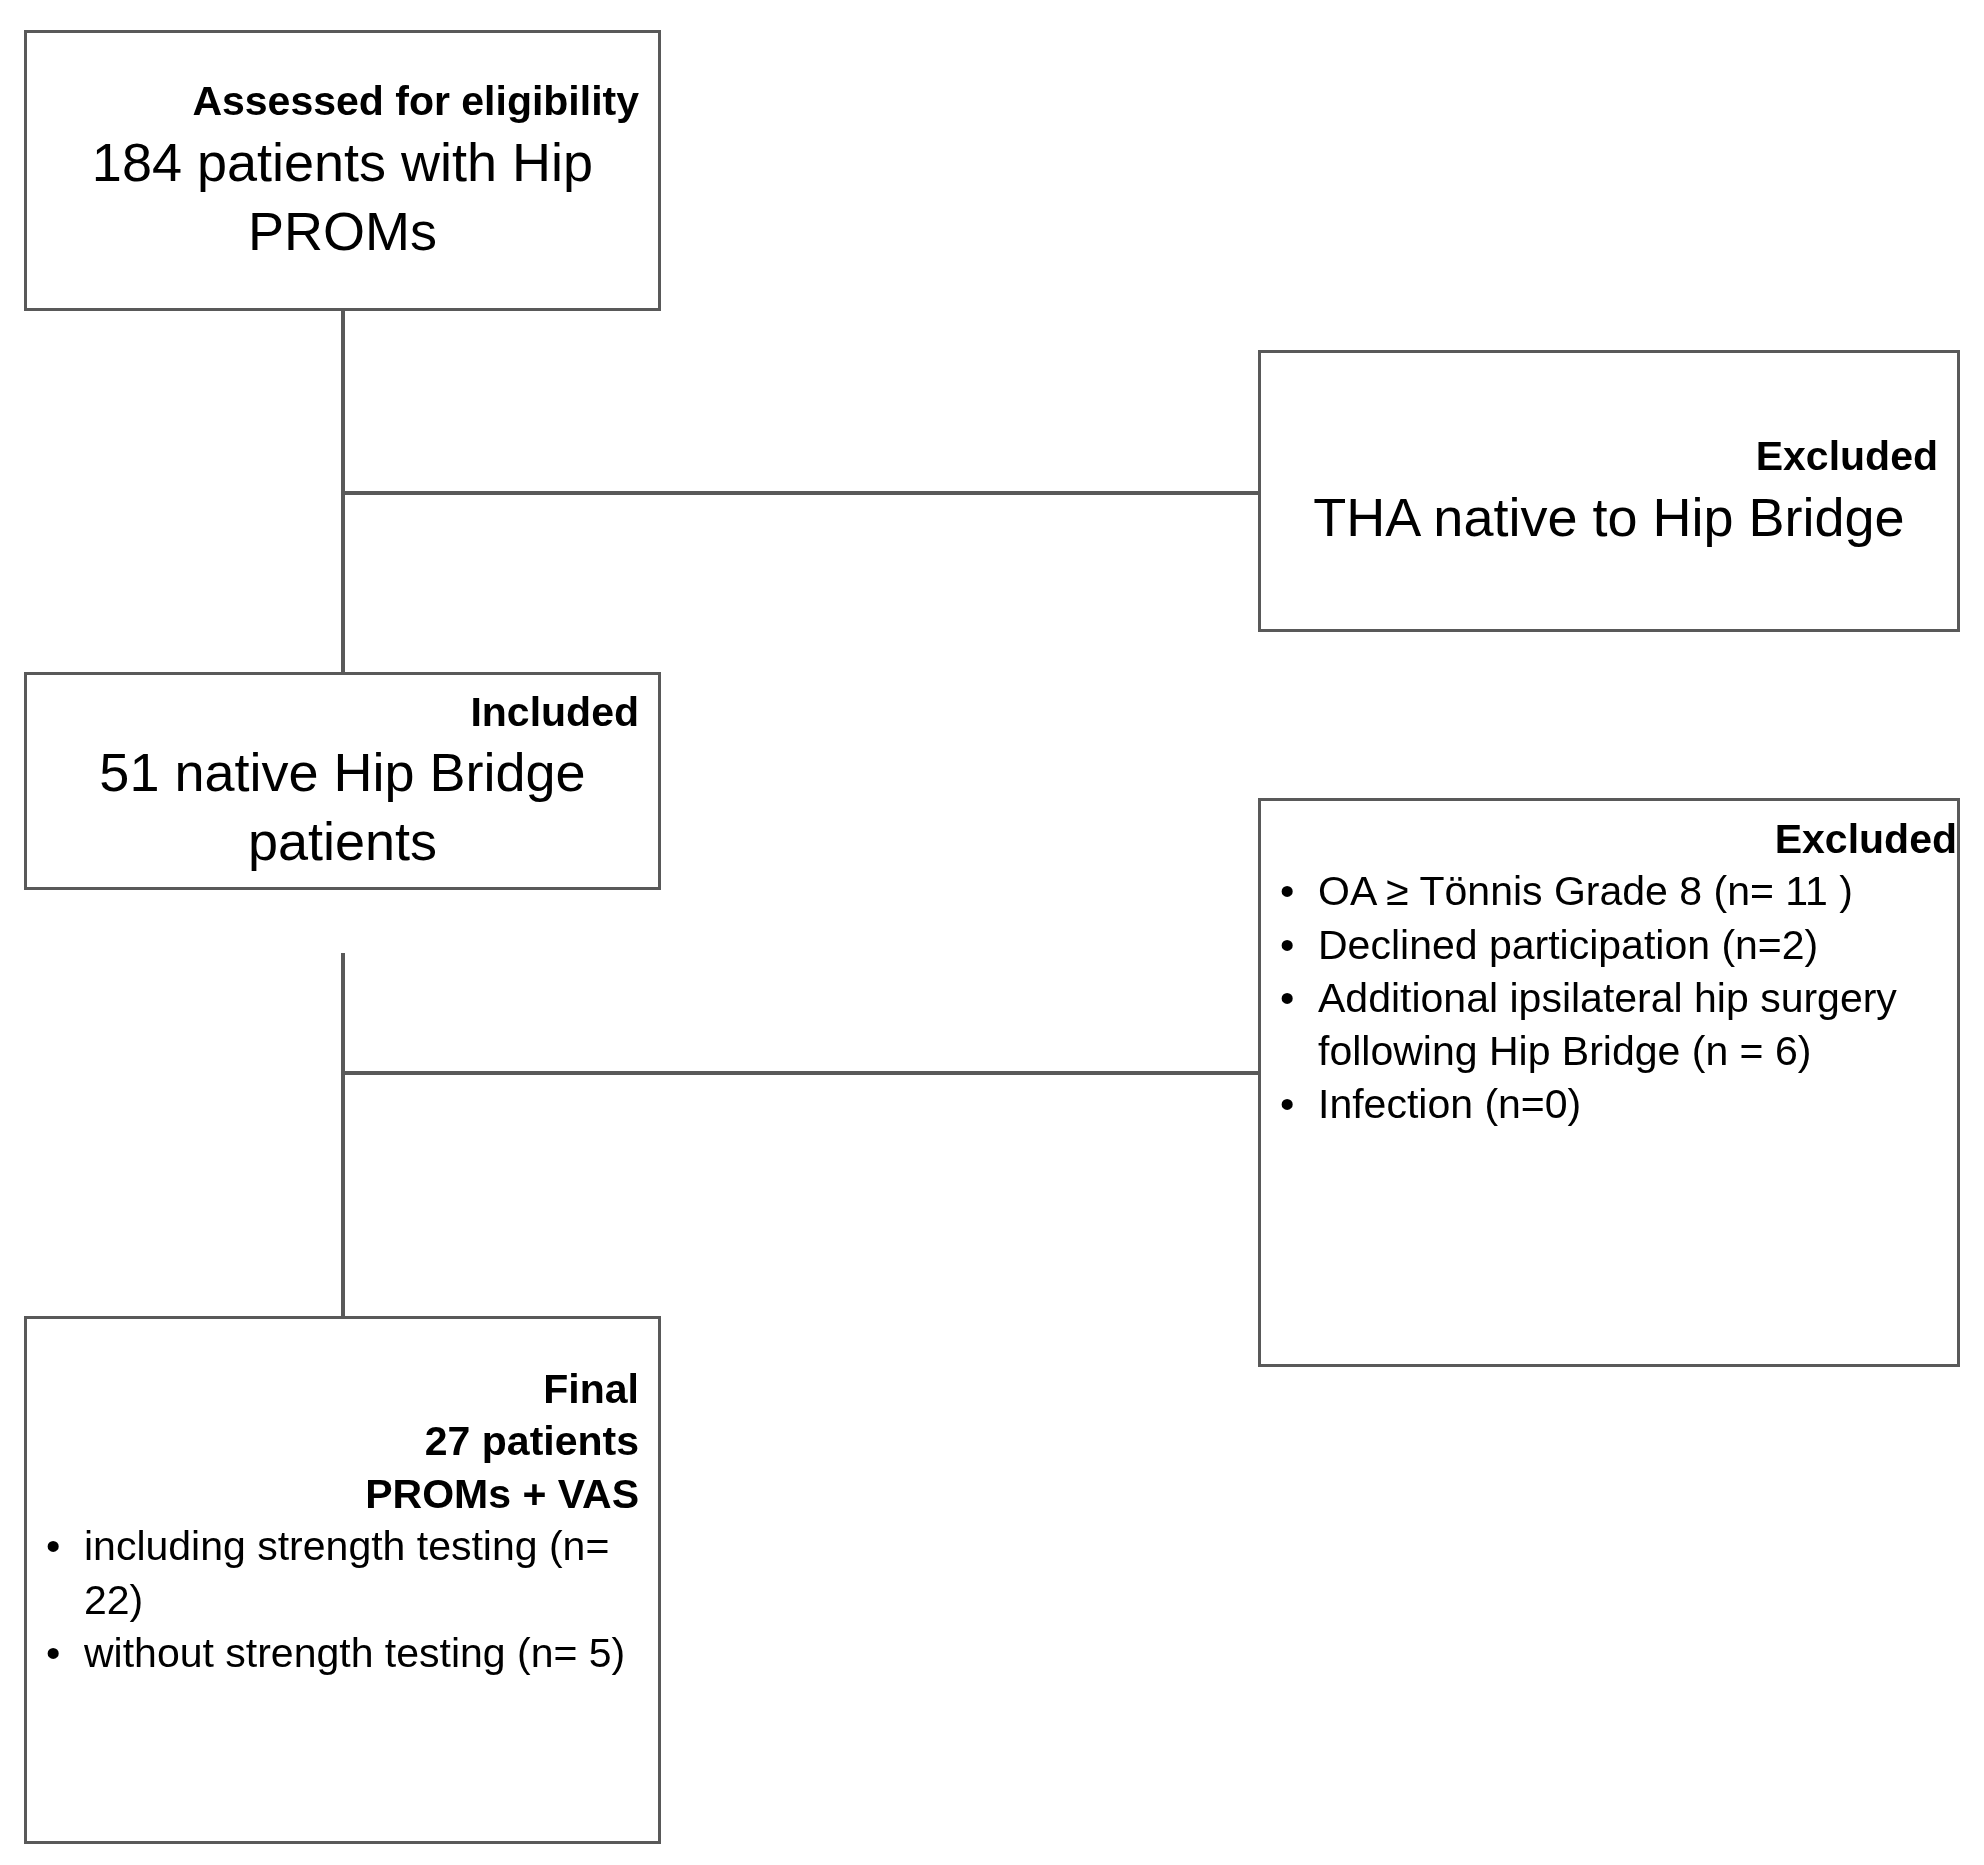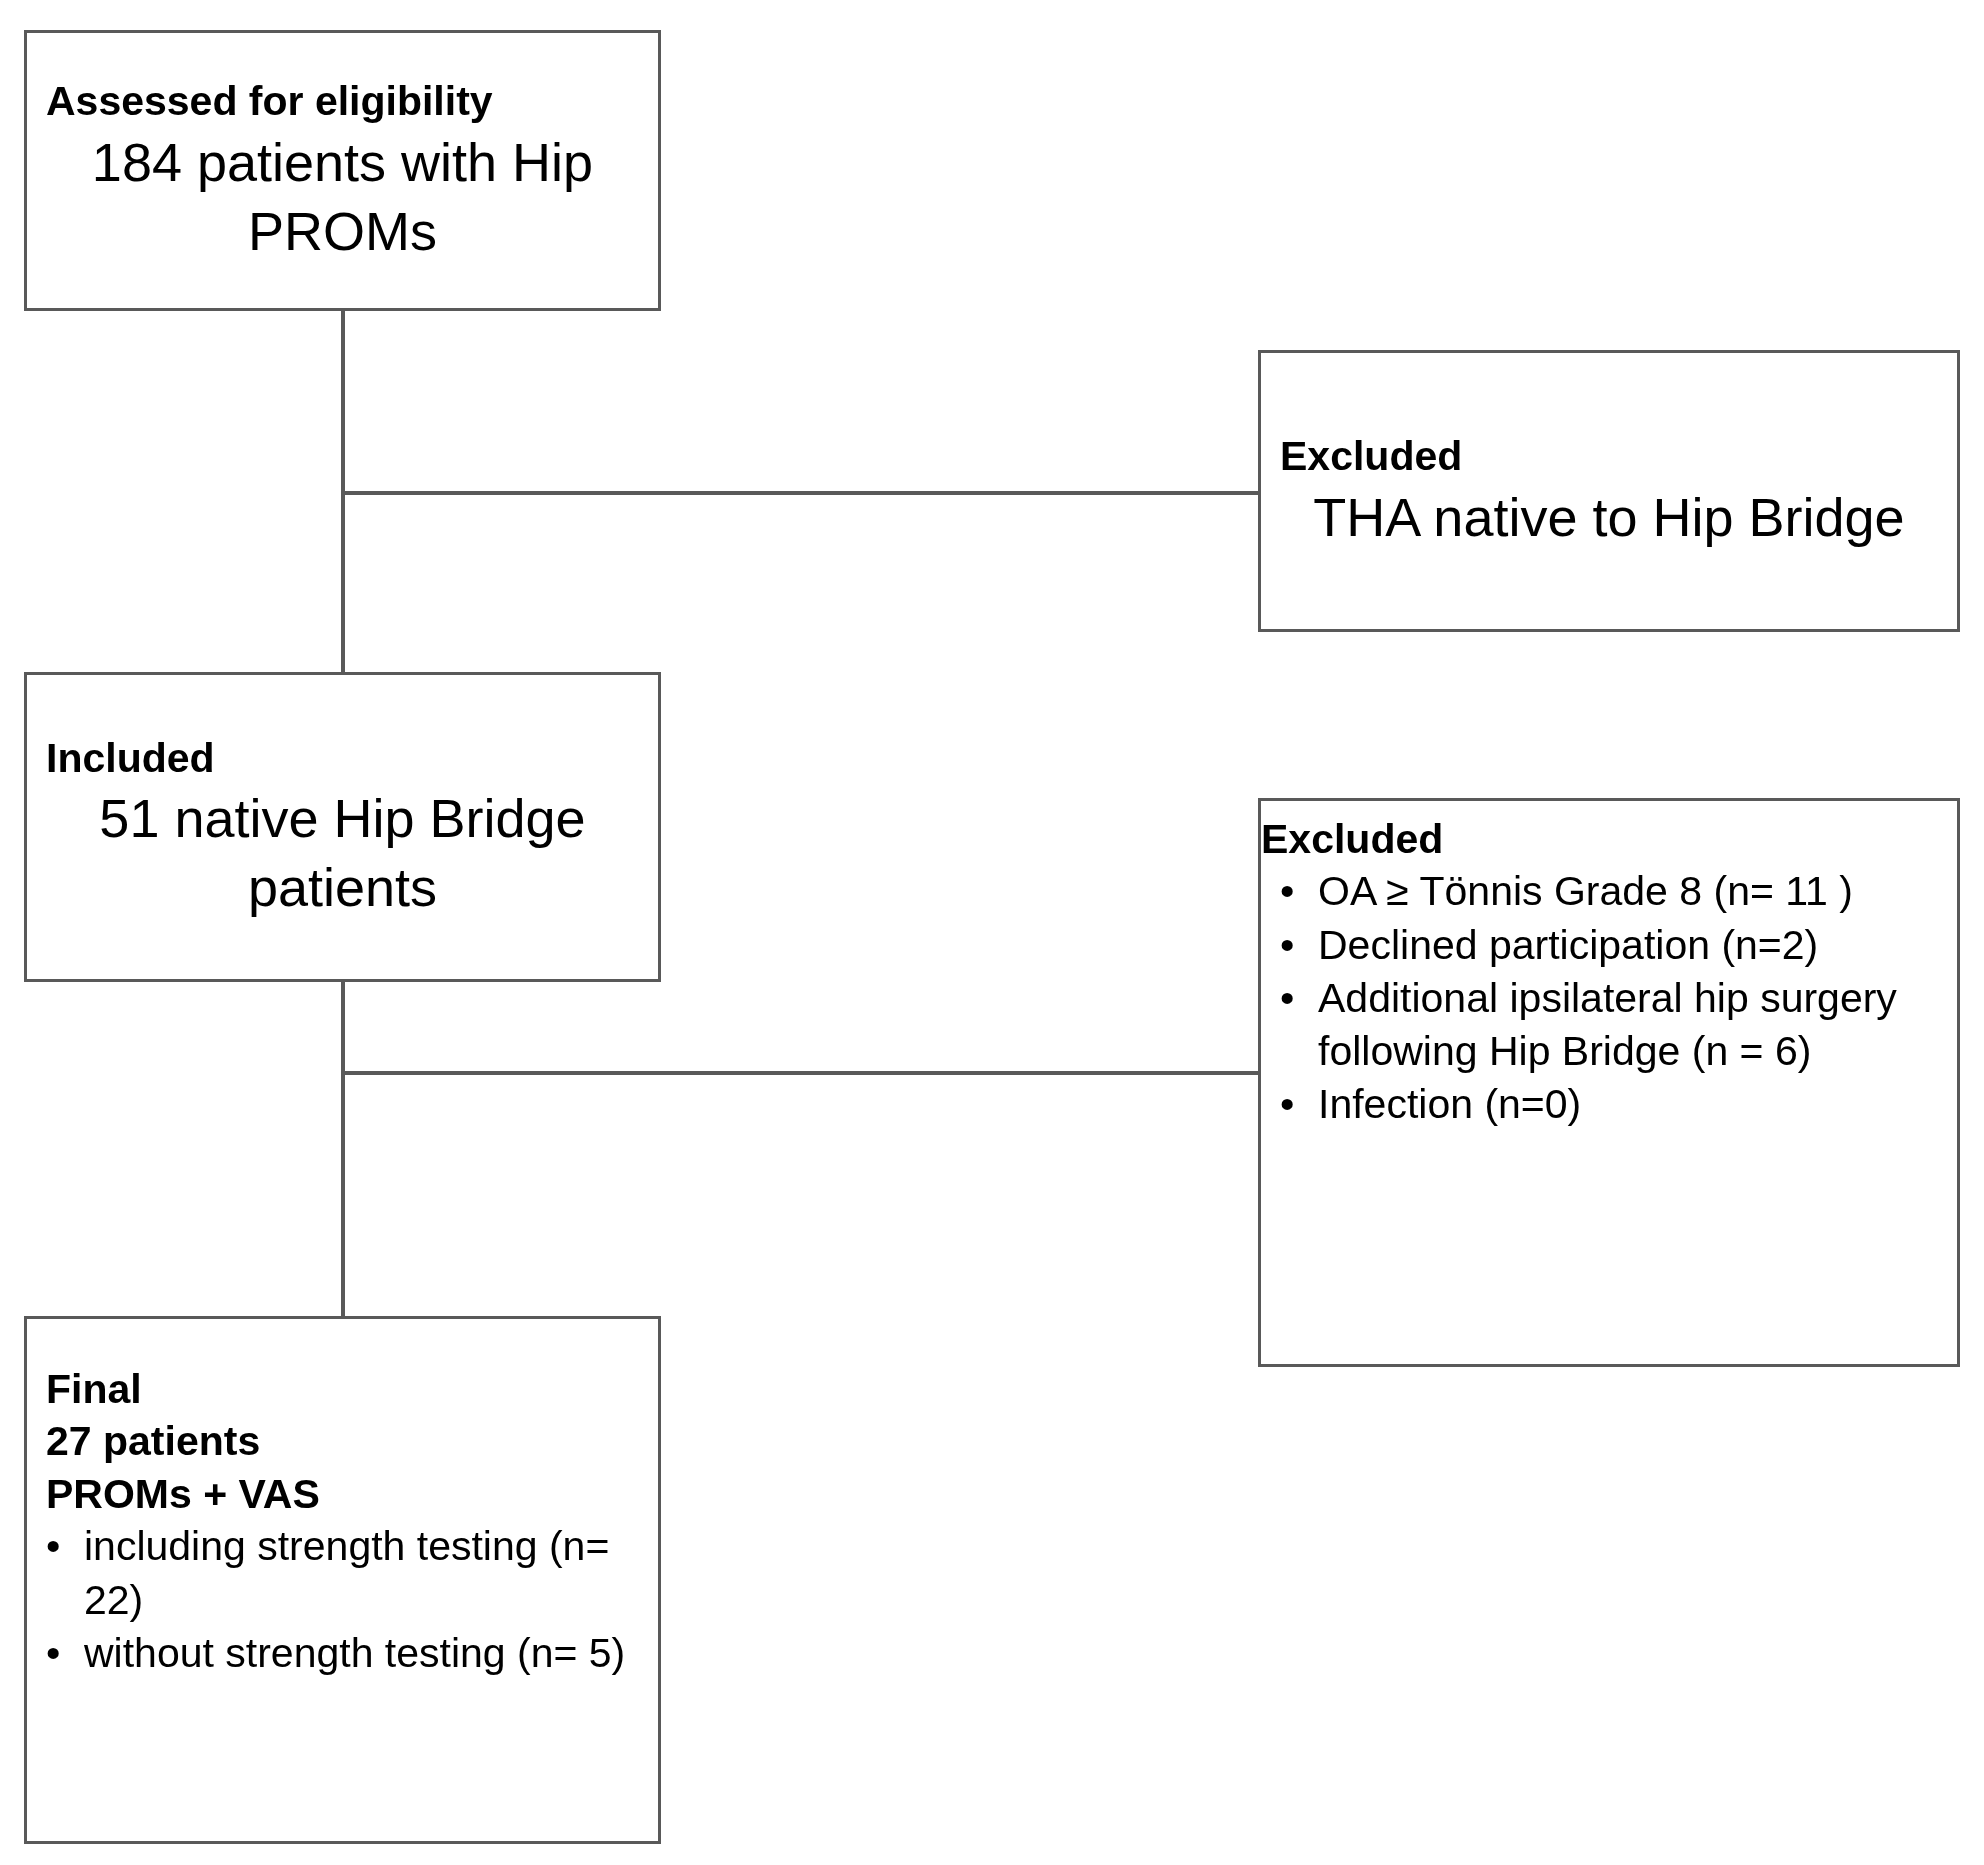--- a/index.html
+++ b/index.html
@@ -35,21 +35,21 @@
   }
   .line-v {
     position: absolute;
     background: #595959;
     width: 3.7px;
   }
   .title {
     font-weight: bold;
     font-size: 41px;
     line-height: 1.28;
-    text-align: left;
+    text-align: right;
     white-space: pre;
   }
   .body-line {
     font-size: 54px;
     line-height: 1.28;
     text-align: center;
     white-space: pre;
   }
   .inner-pad {
     padding: 0 19px;
@@ -84,21 +84,21 @@
     width: 637px; height: 281px;
   }
   
   #box-excluded-1 {
     left: 1258px; top: 350px;
     width: 702px; height: 282px;
   }
   
   #box-included {
     left: 24px; top: 672px;
-    width: 637px; height: 310px;
+    width: 637px; height: 218px;
   }
   
   #box-excluded-2 {
     left: 1258px; top: 798px;
     width: 702px; height: 569px;
     justify-content: flex-start;
     padding-top: 11.8px;
   }
   
   #box-final {

